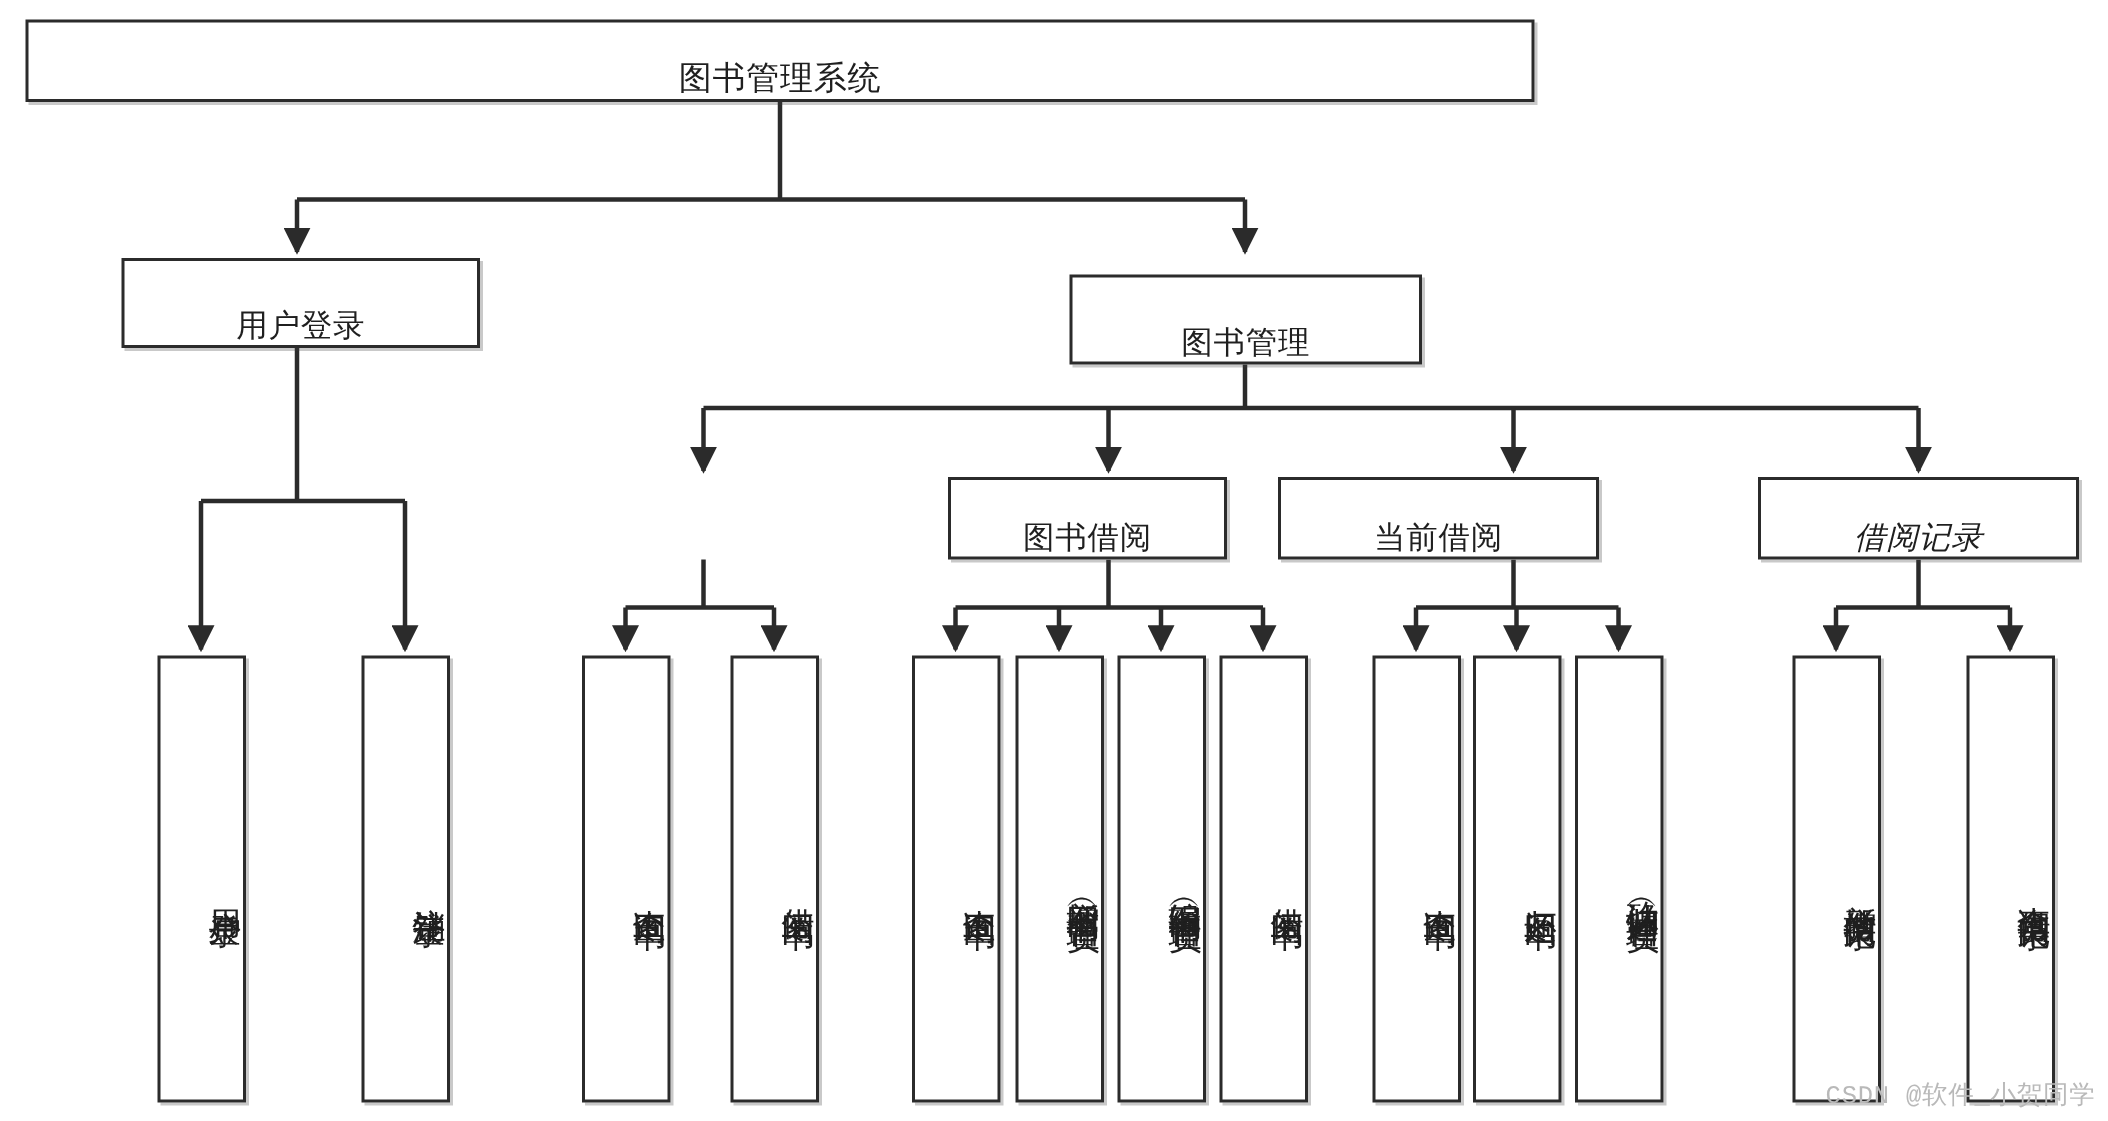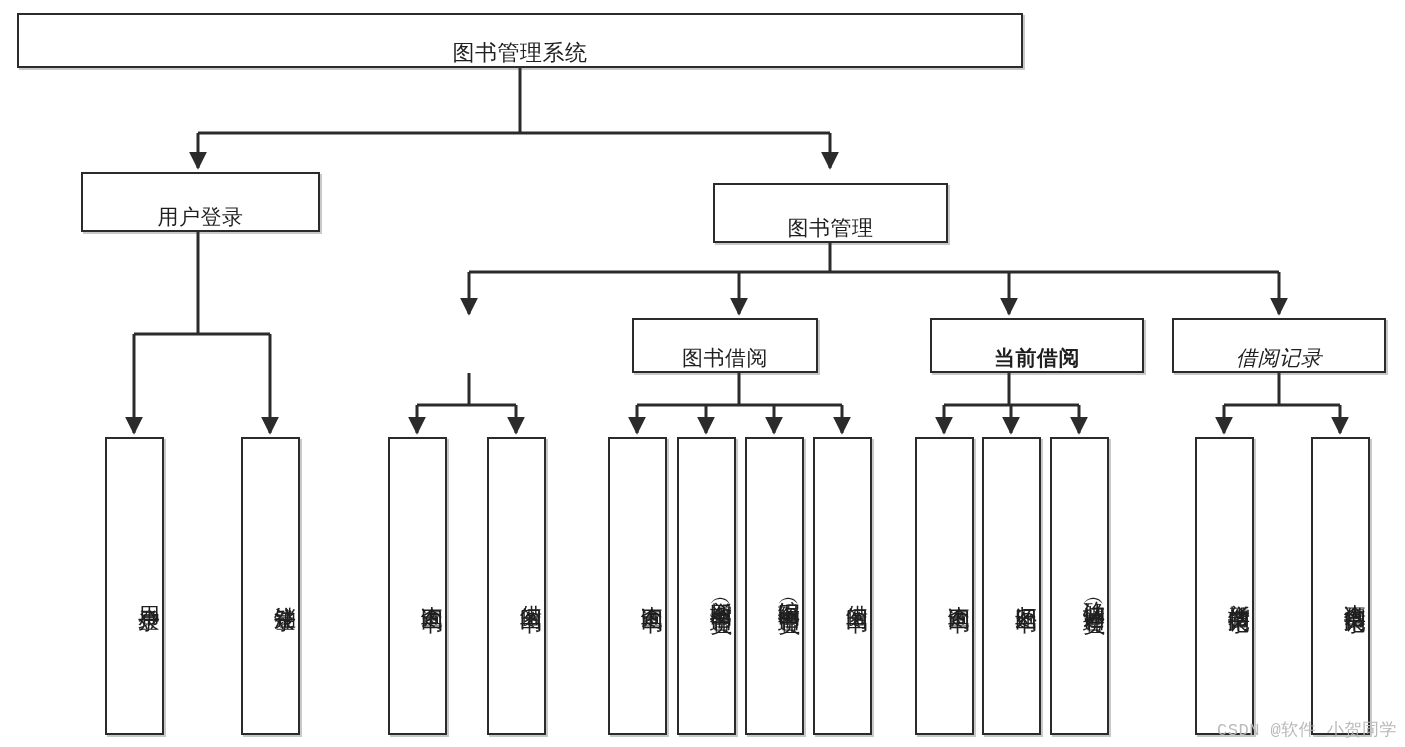--- a/index.html
+++ b/index.html
@@ -137,21 +137,21 @@
   <div class="node horiz" style="left:81px; top:172px; width:239px; height:60px;">
     <span class="label">用户登录</span>
   </div>
   <div class="node horiz" style="left:713px; top:172px; width:235px; height:60px;margin-top:11px;">
     <span class="label">图书管理</span>
   </div>
 
   <div class="node horiz" style="left:632px; top:318px; width:186px; height:55px;">
     <span class="label">图书借阅</span>
   </div>
-  <div class="node horiz" style="left:930px; top:318px; width:214px; height:55px;font-weight:bold;">
+  <div class="node horiz" style="left:852px; top:318px; width:214px; height:55px;">
     <span class="label">当前借阅</span>
   </div>
   <div class="node horiz" style="left:1172px; top:318px; width:214px; height:55px;font-style:italic;">
     <span class="label">借阅记录</span>
   </div>
 
   <div class="node vert" style="left:105px; top:437px; width:59px; height:298px;">
     <span class="label">用户登录</span>
   </div>
   <div class="node vert" style="left:241px; top:437px; width:59px; height:298px;">

